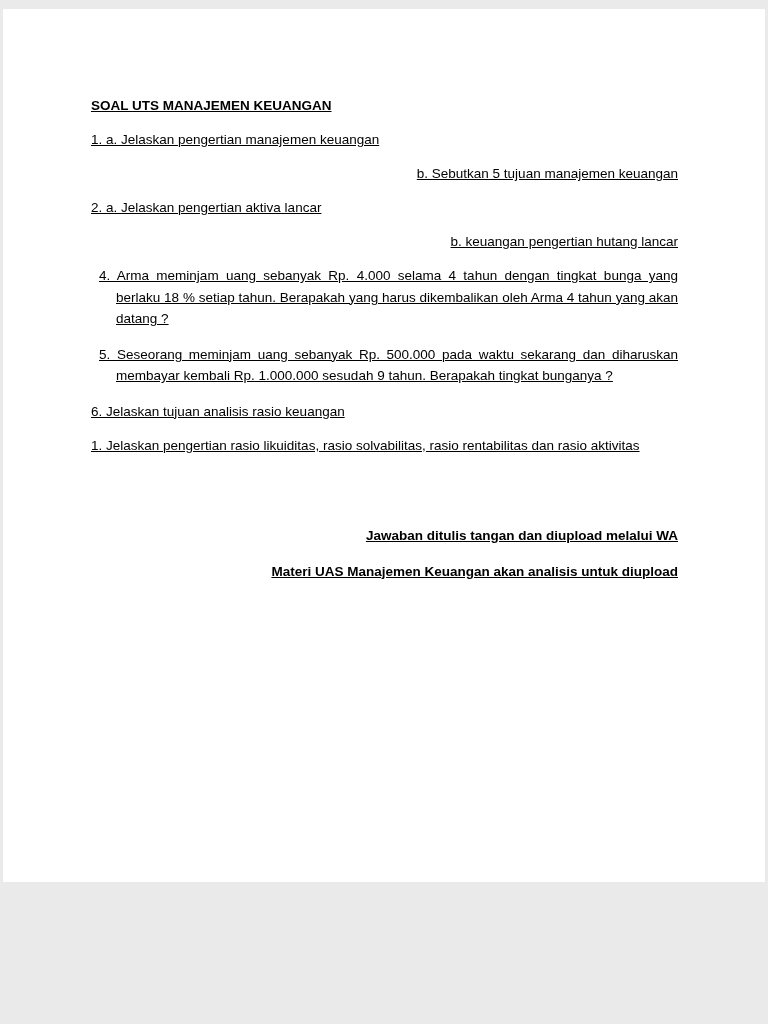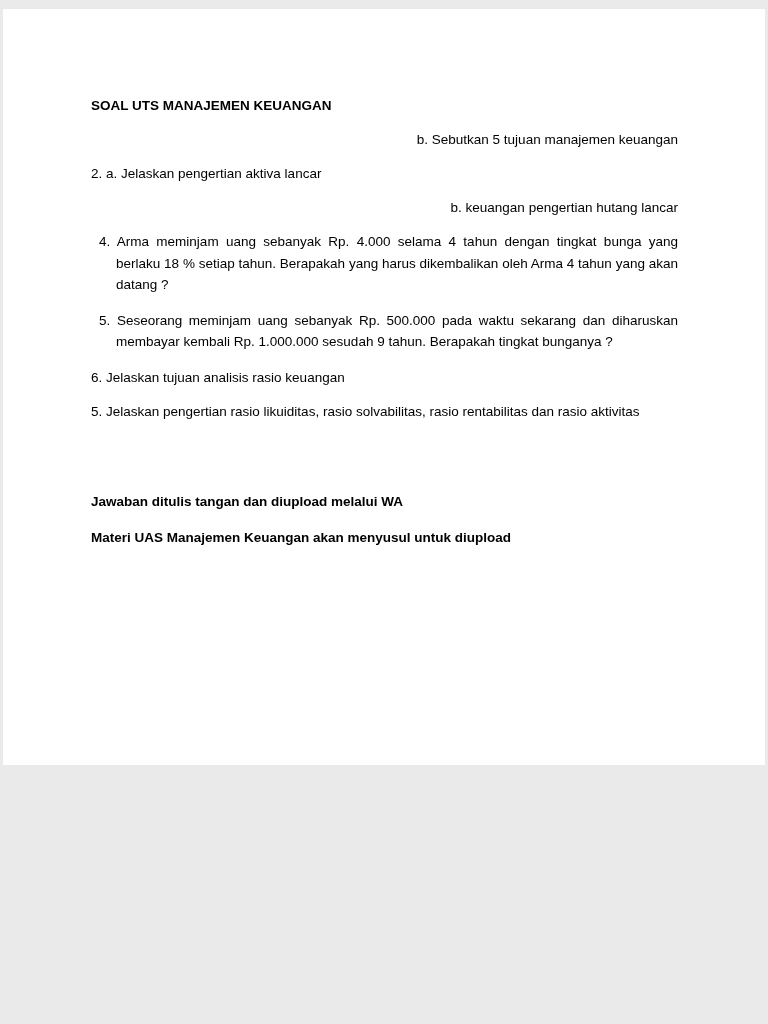--- a/index.html
+++ b/index.html
@@ -12,22 +12,23 @@
     background: #eaeaea;
     font-family: "Liberation Sans", sans-serif;
     position: relative;
     overflow: hidden;
   }
   .page {
     position: absolute;
     top: 9px;
     left: 3px;
     width: 762px;
-    height: 756px;
+    height: 873px;
     background: #ffffff;
+    text-decoration: underline;
   }
   .content {
     padding: 86px 87px 0 88px;
     color: #000000;
     font-size: 13.5px;
   }
   .doc-title {
     font-weight: bold;
     font-size: 13.5px;
     line-height: 21px;
@@ -46,51 +47,53 @@
   .line.para {
     white-space: normal;
     text-align: justify;
     line-height: 21.5px;
     padding-left: 17px;
     text-indent: -17px;
     margin: 0 0 14px 8px;
   }
   .footer {
     margin-top: 69px;
+    text-align: right;
   }
   .note {
     font-weight: bold;
     margin: 0 0 15px 0;
     line-height: 21px;
     white-space: nowrap;
   }
 </style>
 </head>
 <body>
 
 <div class="page">
   <div class="content">
 
     <p class="doc-title">SOAL UTS MANAJEMEN KEUANGAN</p>
 
+    <p class="line">1. a. Jelaskan pengertian manajemen keuangan</p>
 
     <p class="line sub">b. Sebutkan 5 tujuan manajemen keuangan</p>
 
     <p class="line">2. a. Jelaskan pengertian aktiva lancar</p>
 
     <p class="line sub">b. keuangan pengertian hutang lancar</p>
 
 
     <p class="line para">4. Arma meminjam uang sebanyak Rp. 4.000 selama 4 tahun dengan tingkat bunga yang berlaku 18 % setiap tahun.  Berapakah yang  harus dikembalikan oleh Arma 4 tahun yang akan datang ?</p>
 
     <p class="line para">5. Seseorang meminjam uang sebanyak Rp. 500.000 pada waktu sekarang dan diharuskan membayar kembali Rp. 1.000.000 sesudah 9 tahun.  Berapakah tingkat bunganya ?</p>
 
     <p class="line">6. Jelaskan tujuan analisis rasio keuangan</p>
 
-    <p class="line">5. Jelaskan pengertian rasio likuiditas, rasio solvabilitas, rasio rentabilitas dan rasio aktivitas</p>
+    <p class="line">1. Jelaskan pengertian rasio likuiditas, rasio solvabilitas, rasio rentabilitas dan rasio aktivitas</p>
 
     <div class="footer">
       <p class="note">Jawaban ditulis tangan dan diupload melalui WA</p>
-      <p class="note">Materi UAS Manajemen Keuangan akan menyusul untuk diupload</p>
+      <p class="note">Materi UAS Manajemen Keuangan akan analisis untuk diupload</p>
     </div>
 
   </div>
 </div>
 
 </body></html>

